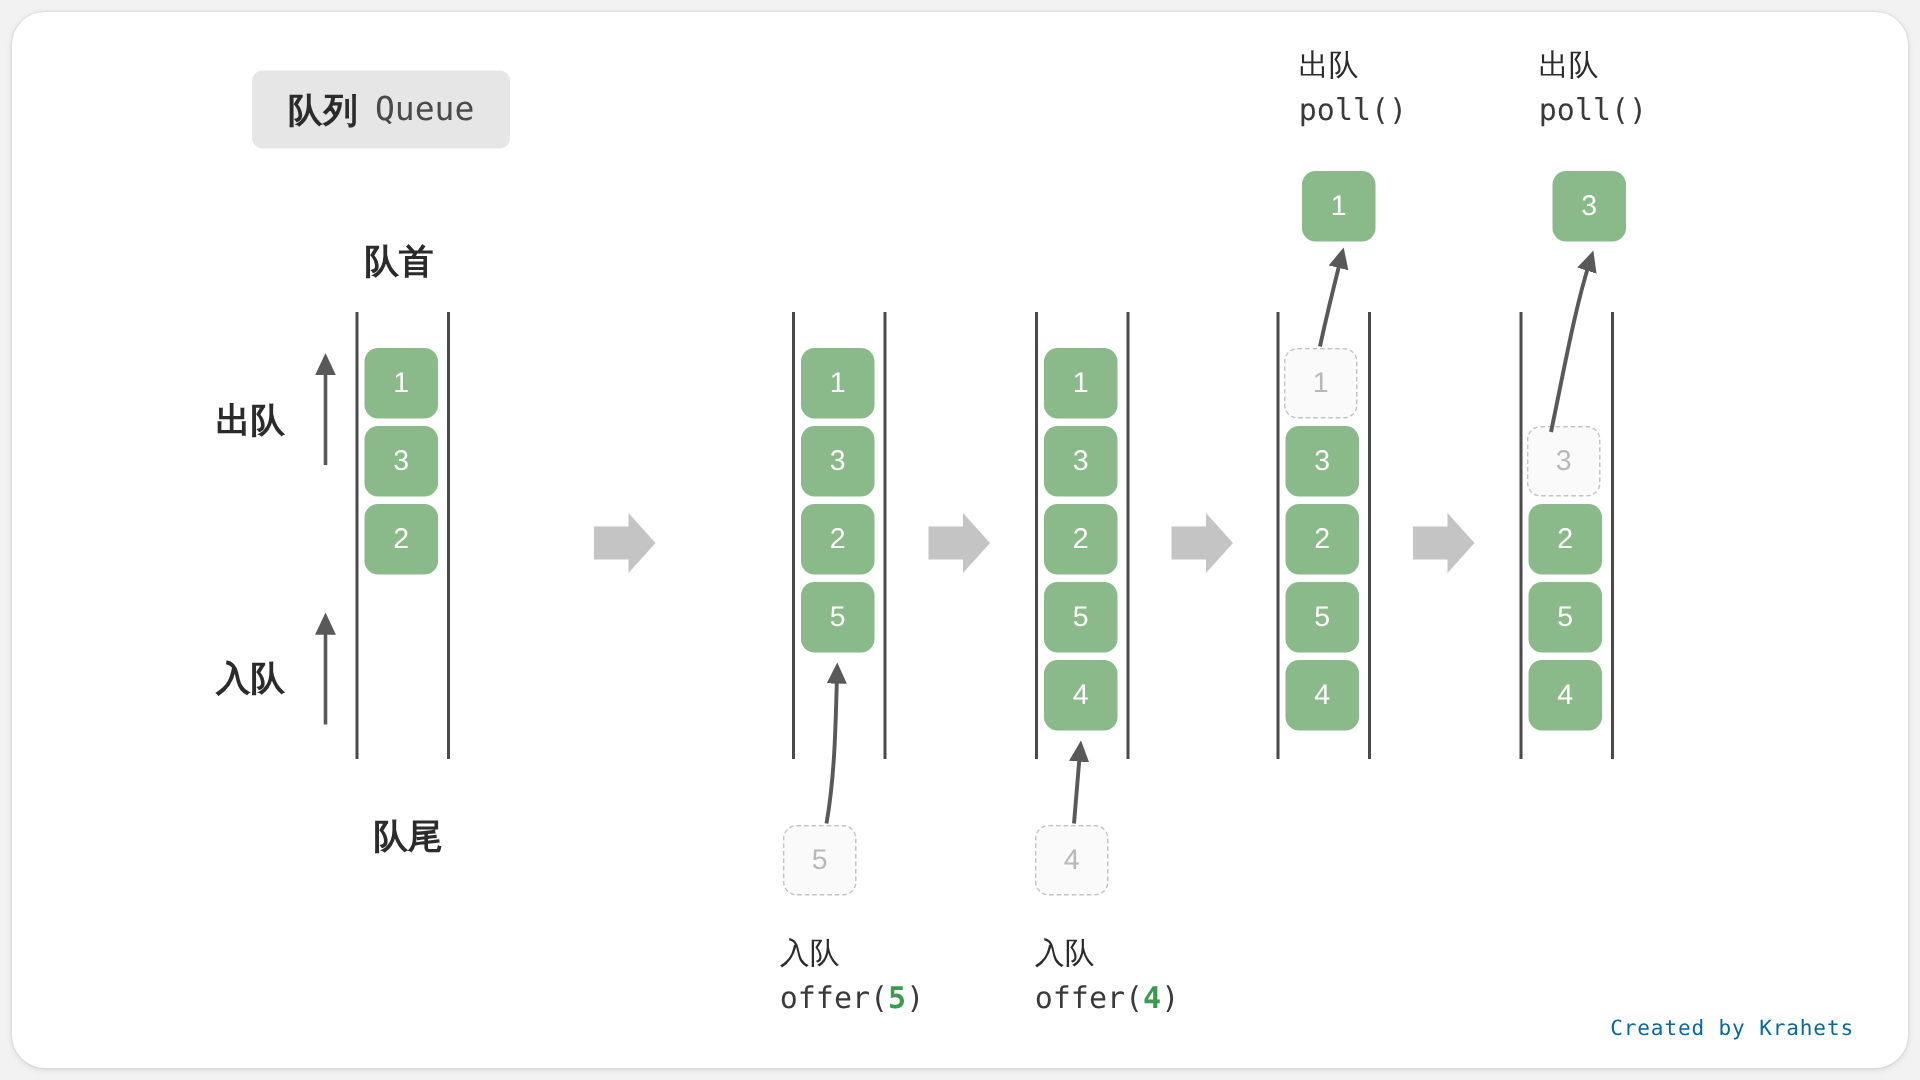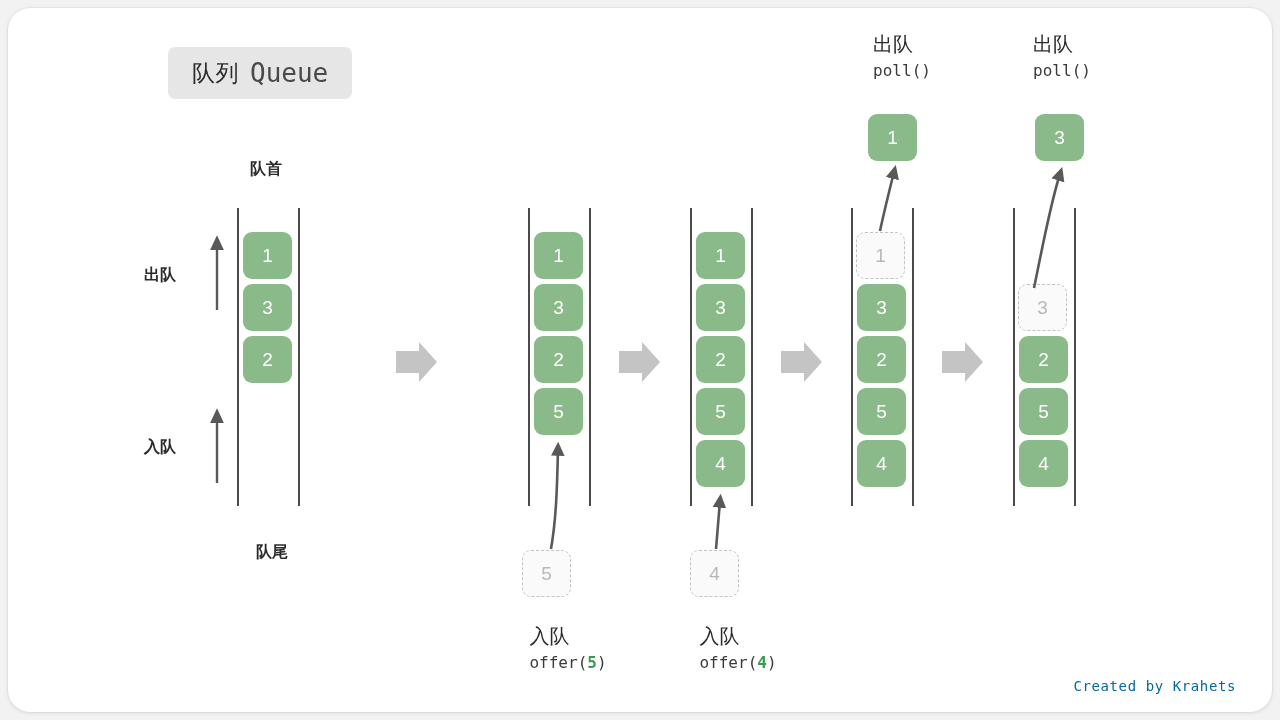--- a/index.html
+++ b/index.html
@@ -37,26 +37,26 @@
     padding: 0 24px;
     background: #e6e6e6;
     border-radius: 7px;
     display: flex;
     align-items: center;
     gap: 11px;
     white-space: nowrap;
   }
   .title-cn {
     font-size: 23px;
-    font-weight: normal;
+    font-weight: bold;
     color: #2b2b2b;
     letter-spacing: 0.5px;
   }
   .title-en {
-    font-size: 26px;
+    font-size: 22px;
     color: #4a4a4a;
     font-family: "DejaVu Sans Mono", "Liberation Mono", monospace;
   }
 
   
   .queue {
     position: absolute;
   }
   .rail {
     position: absolute;
@@ -86,41 +86,41 @@
   }
   .cell.ghost {
     background: #fafafa;
     color: #b8b8b8;
     border: 1.6px dashed #c2c2c2;
   }
 
   
   .lbl {
     position: absolute;
-    font-size: 16px;
+    font-size: 23px;
     font-weight: bold;
     color: #2b2b2b;
     white-space: nowrap;
   }
   .lbl.center { transform: translateX(-50%); }
 
   .oplabel {
     position: absolute;
     white-space: nowrap;
     transform: translateX(-50%);
     text-align: left;
     line-height: 1.45;
   }
   .oplabel .cn {
     font-size: 20px;
     color: #2b2b2b;
     display: block;
   }
   .oplabel .code {
-    font-size: 16px;
+    font-size: 20px;
     color: #3a3a3a;
     font-family: "DejaVu Sans Mono", "Liberation Mono", monospace;
     display: block;
   }
   .oplabel .code .num { color: #3a9b4e; font-weight: bold; }
 
   
   .overlay {
     position: absolute;
     left: 0; top: 0;

